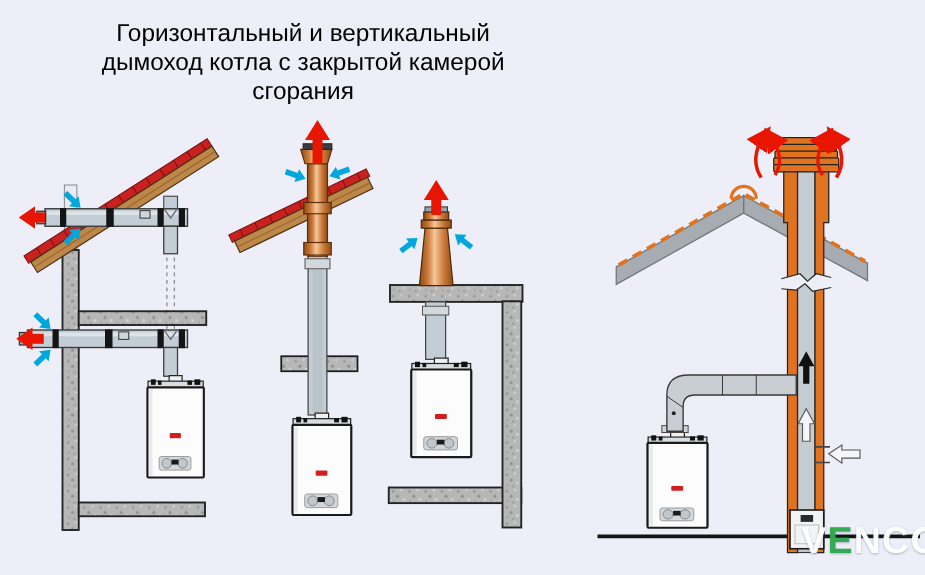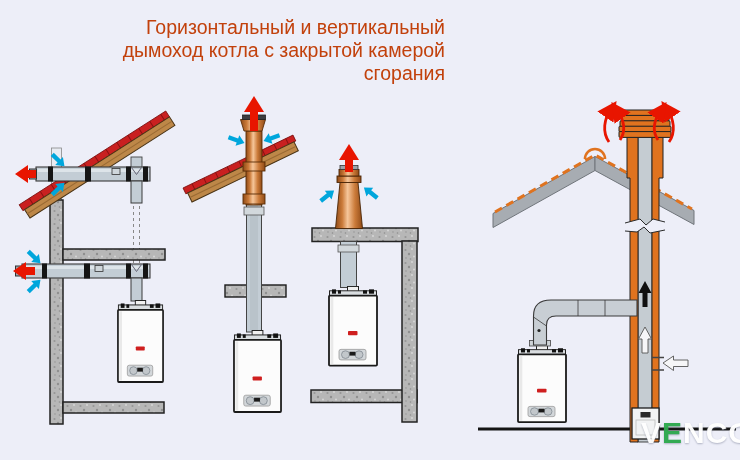--- a/index.html
+++ b/index.html
@@ -1,20 +1,20 @@
 <!DOCTYPE html>
 <html><head>
 <meta charset="utf-8">
 <style>
   html,body{margin:0;padding:0;background:#edeef8;}
   .stage{position:relative;width:740px;height:460px;overflow:hidden;background:#edeef8;
          font-family:"Liberation Sans",sans-serif;}
   .stage svg{position:absolute;left:0;top:0;}
-  .title{position:absolute;font:400 19.5px/23px "Liberation Sans",sans-serif;color:#c2410c;
-         text-align:right;white-space:pre-line;}
+  .title{position:absolute;font:400 19.5px/23px "Liberation Sans",sans-serif;color:#000000;
+         text-align:center;white-space:pre-line;}
   .title-left{left:40px;top:16px;width:405px;}
   .title-right{left:452px;top:16px;width:288px;}
   .watermark{position:absolute;left:597px;top:416px;font:800 30px/34px "Liberation Sans",sans-serif;
              color:#ffffff;letter-spacing:1px;opacity:.97;
              text-shadow:0 1px 2px rgba(110,115,140,.5);margin-left:44px;}
   .wm-green{color:#2ea84e;}
 </style>
 </head>
 <body>
 

